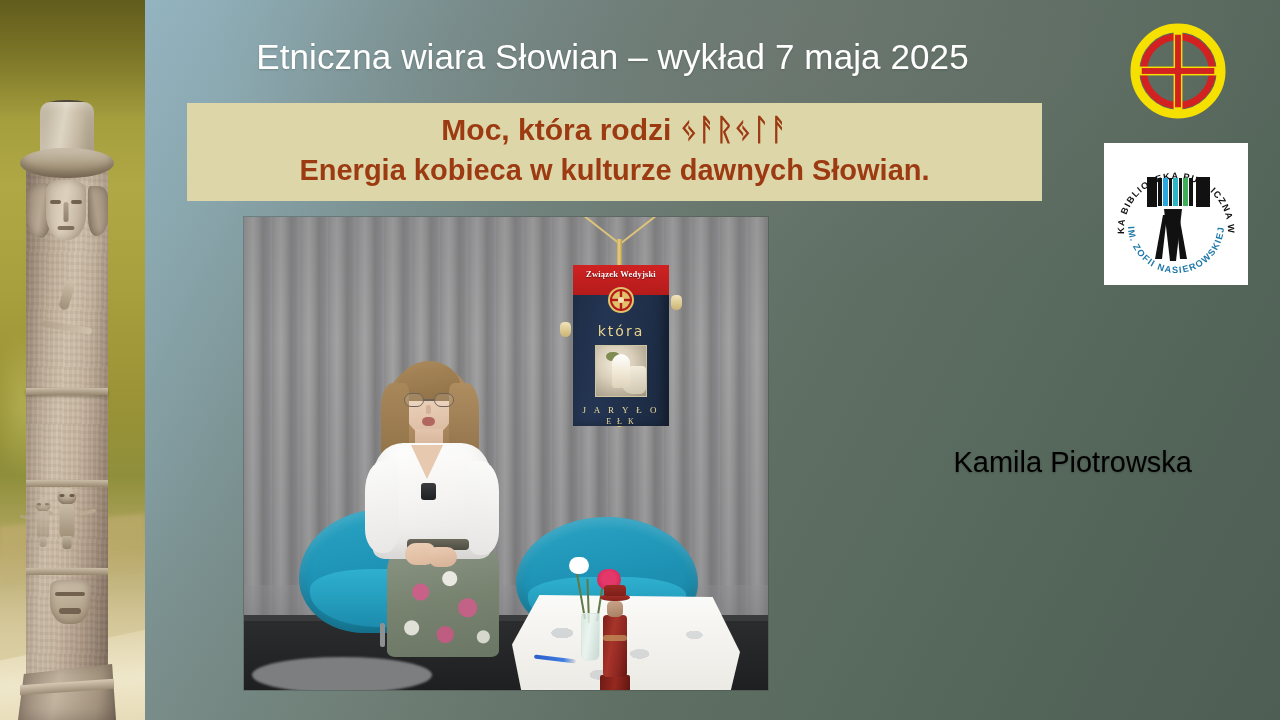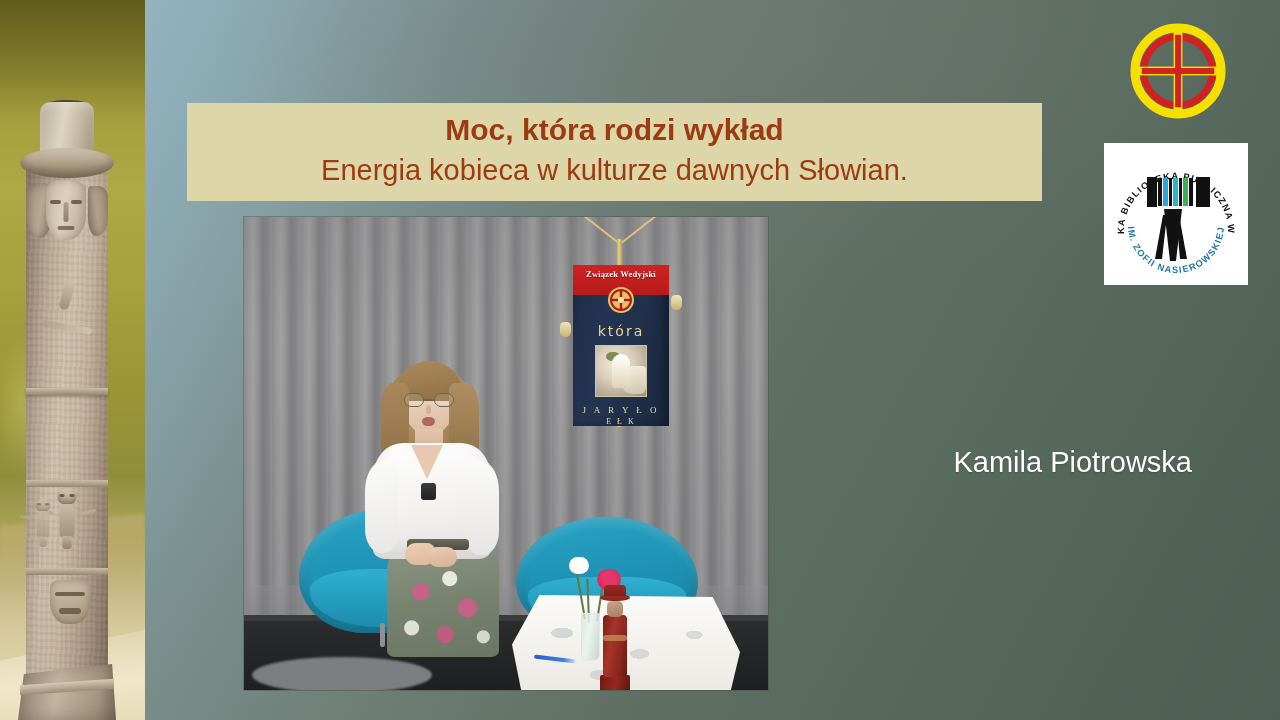--- a/index.html
+++ b/index.html
@@ -270,21 +270,21 @@
     color:#9c3a12;
     font-size:30px;
     font-weight:bold;
     line-height:40px;
     white-space:nowrap;
     text-align:center;
   }
   .subtitle-line2 {
     color:#9c3a12;
     font-size:29px;
-    font-weight:normal;
+    font-weight:bold;
     line-height:40px;
     white-space:nowrap;
     text-align:center;
   }
 
   
   .sun-cross {
     position:absolute; left:1129px; top:22px;
     width:98px; height:98px;
   }
@@ -629,21 +629,21 @@
     position:absolute; left:0; top:90px; width:30px; height:18px;
     background:linear-gradient(100deg,#6d1a15,#95291f 50%,#5e1511);
     border-radius:2px;
   }
 
   
   .presenter {
     position:absolute; right:88px; top:443px;
     width:400px;
     text-align:right;
-    color:#ffffff;
+    color:#000000;
   }
   .presenter-name {
     font-size:29px; line-height:39px; font-weight:400;
     text-shadow:0 1px 2px rgba(30,40,36,.3);
   }
   .presenter-role {
     font-size:29px; line-height:39px; font-weight:400;
     text-shadow:0 1px 2px rgba(30,40,36,.3);
   }
 </style>
@@ -698,23 +698,24 @@
         <div class="rf-legs"></div>
       </div>
 
       <div class="mask-face" style="left:32px; top:492px"></div>
 
       <div class="pillar-base"></div>
       <div class="base-lip"></div>
     </div>
   </div>
 
+  <div class="header-title">Etniczna wiara Słowian – wykład 7 maja 2025</div>
 
   <div class="subtitle-banner">
-    <div class="subtitle-line1">Moc, która rodzi wykład</div>
+    <div class="subtitle-line1">Moc, która rodzi ᛃᚨᚱᛃᛚᚨ</div>
     <div class="subtitle-line2">Energia kobieca w kulturze dawnych Słowian.</div>
   </div>
 
   <div class="sun-cross">
     <svg viewBox="0 0 100 100" width="98" height="98" aria-hidden="true">
       <circle cx="50" cy="50" r="44" fill="none" stroke="#f5e000" stroke-width="9"></circle>
       <circle cx="50" cy="50" r="35" fill="none" stroke="#d32020" stroke-width="7"></circle>
       <rect x="45.5" y="8" width="9" height="84" fill="#f5e000"></rect>
       <rect x="8" y="45.5" width="84" height="9" fill="#f5e000"></rect>
       <rect x="47" y="13" width="6" height="74" fill="#d32020"></rect>

